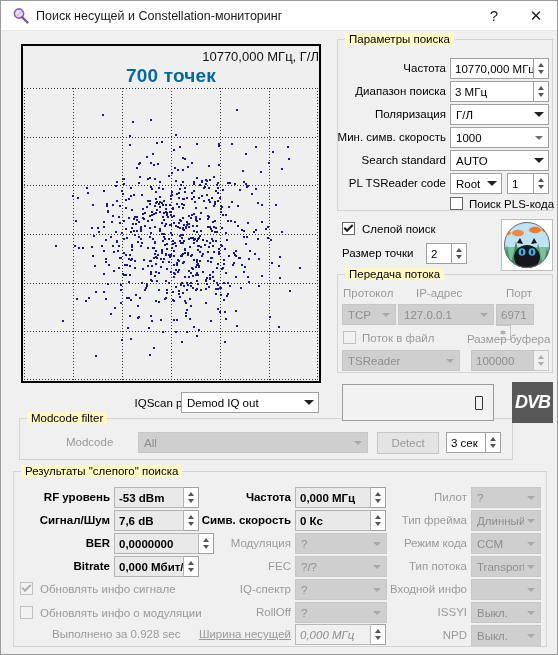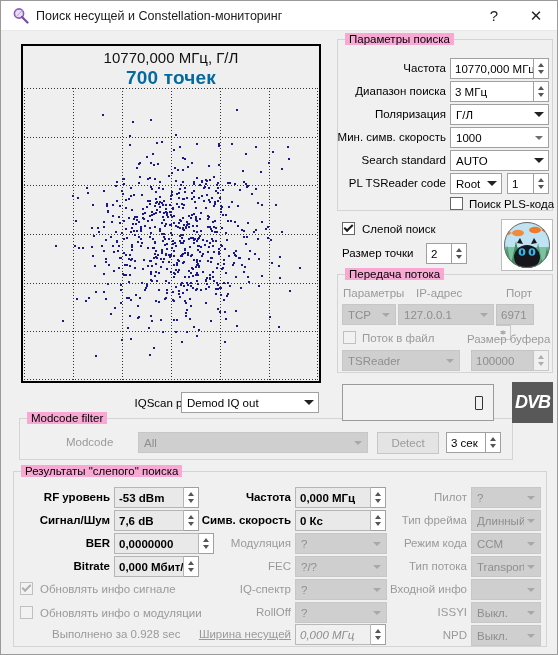--- a/index.html
+++ b/index.html
@@ -105,35 +105,35 @@
     background: #e1e1e1; border: 1px solid #adadad; height: 22px;
     display: flex; align-items: center; justify-content: center;
     font-size: 11.5px; color: #000;
   }
   .btn.dis { color: #9a9a9a; background: #e4e4e4; border-color: #c6c6c6; }
 
   .group {
     position: absolute; border: 1px solid #d4d4d4;
   }
   .group > .gtitle {
-    position: absolute; top: -7px; left: 7px; background: #f9a8d4;
+    position: absolute; top: -7px; left: 7px; background: #fef9c3;
     padding: 0 4px; font-size: 11.5px; color: #000; white-space: nowrap;
   }
   .lab-r { position: absolute; text-align: right; font-size: 11.5px; white-space: nowrap; }
 
   
   #plotbox {
     position: absolute; left: 20px; top: 43px; width: 300px; height: 339px;
     background: #efefef; border: 2px solid #000;
   }
   #plothdr {
     position: absolute; left: 0; top: 0; width: 100%; height: 41px;
     text-align: center;
   }
-  #plotfreq { font-size: 15px; margin-top: 3px; color: #111; }
+  #plotfreq { font-size: 13px; margin-top: 3px; color: #111; text-align: right; }
   #plotcount { font-size: 19px; font-weight: bold; margin-top: 1px; color: #0369a1; letter-spacing: .2px;}
   #grid {
     position: absolute; left: 1px; top: 42px; right: 1px; bottom: 1px;
     background:
       repeating-linear-gradient(to right, #2b2b2b 0 1px, transparent 1px 3px),
       repeating-linear-gradient(to bottom, #2b2b2b 0 1px, transparent 1px 3px);
     background-repeat: no-repeat, no-repeat;
     background-size: 100% 1px, 1px 100%;
     background-position: 0 0, 0 0;
   }
@@ -1034,21 +1034,21 @@
         <path d="M14 22 L17 17 L20 23 Z" fill="#17161c"></path>
         <path d="M34 22 L31 17 L28 23 Z" fill="#17161c"></path>
       </g>
       <circle cx="24" cy="24" r="22.5" fill="none" stroke="#6b6b6b" stroke-width="1"></circle>
     </svg>
   </div>
 
   <div class="group" style="left:336px; top:273px; width:216px; height:99px;">
     <div class="gtitle">Передача потока</div>
 
-    <div class="lbl dim" style="position:absolute; left:5px; top:12px;">Параметры</div>
+    <div class="lbl dim" style="position:absolute; left:5px; top:12px;">Протокол</div>
     <div class="lbl dim" style="position:absolute; left:78px; top:12px;">IP-адрес</div>
     <div class="lbl dim" style="position:absolute; left:168px; top:12px;">Порт</div>
 
     <div class="combo dis" style="position:absolute; left:4px; top:29px; width:54px;">
       <span class="ctxt">TCP</span>
       <span class="carr">
           <i></i>
         </span>
     </div>
     <div class="combo dis" style="position:absolute; left:60px; top:29px; width:96px;">

